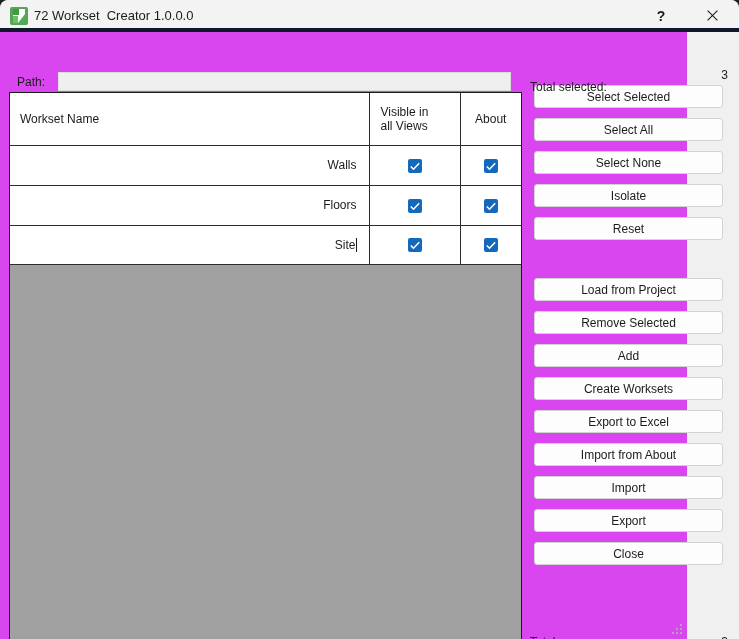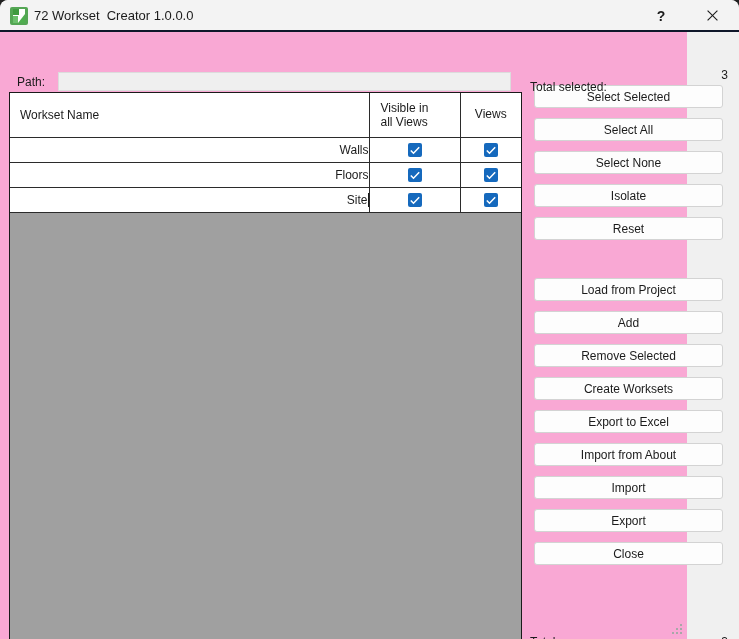--- a/index.html
+++ b/index.html
@@ -27,21 +27,21 @@
   }
 
   
   #titlebar {
     position: absolute;
     left: 0; top: 0;
     width: 739px;
     height: 32px;
     background: #f3f3f3;
     border-radius: 8px 8px 0 0;
-    border-bottom: 2px solid #0f172a;
+    border-bottom: 4px solid #0f172a;
     box-sizing: border-box;
     text-decoration: underline;
   }
   #app-icon {
     position: absolute;
     left: 10px; top: 7px;
     width: 18px; height: 18px;
     border-radius: 2px;
     background: #54a654;
     overflow: hidden;
@@ -98,21 +98,21 @@
   #help-btn { right: 55px; font-size: 14px; font-weight: bold; }
   #close-btn { right: 4px; }
   #close-btn svg { display: block; }
 
   
   #client {
     position: absolute;
     left: 0; top: 32px;
     width: 687px;
     height: 607px;
-    background: #f9a8d4;
+    background: #d946ef;
   }
 
   
   #path-label {
     position: absolute;
     left: 17px; top: 43px;
     font-size: 12px;
     color: #1b1b1b;
   }
   #path-input {
@@ -147,21 +147,21 @@
     width: 511px;
     background: #ffffff;
   }
   #grid th, #grid td {
     border-right: 1px solid #2b2b2b;
     border-bottom: 1px solid #2b2b2b;
     background: #ffffff;
     font-weight: normal;
     font-size: 12px;
     color: #1b1b1b;
-    padding: 0;
+    padding: 12px;
     box-sizing: border-box;
   }
   #grid th:last-child, #grid td:last-child { border-right: none; }
   .col-name  { width: 359px; }
   .col-vis   { width: 91px; }
   .col-sel   { width: 61px; }
 
   #grid thead th { height: 44px; vertical-align: middle; }
   #grid thead th.h-name {
     text-align: left;
@@ -297,21 +297,21 @@
             <col class="col-vis">
             <col class="col-sel">
         </colgroup>
         <thead>
           <tr>
             <th class="h-name">Workset Name</th>
             <th class="h-vis">
               <span>Visible in</span><br>
               <span>all Views</span>
             </th>
-            <th class="h-center">Views</th>
+            <th class="h-center">About</th>
           </tr>
         </thead>
         <tbody id="grid-body">
             <tr>
               <td class="c-name"><span>Walls</span></td>
               <td class="c-check"><span class="checkbox"><svg width="10" height="9" viewBox="0 0 10 9">
                     <polyline points="0.8,4.4 3.5,7.2 9.2,1.2" fill="none" stroke="#ffffff" stroke-width="1.5"></polyline>
                   </svg></span></td>
               <td class="c-check"><span class="checkbox"><svg width="10" height="9" viewBox="0 0 10 9">
                     <polyline points="0.8,4.4 3.5,7.2 9.2,1.2" fill="none" stroke="#ffffff" stroke-width="1.5"></polyline>
@@ -346,22 +346,22 @@
       </div>
       <div id="btn-group-1">
           <button class="pbtn">Select Selected</button>
           <button class="pbtn">Select All</button>
           <button class="pbtn">Select None</button>
           <button class="pbtn">Isolate</button>
           <button class="pbtn">Reset</button>
         </div>
       <div id="btn-group-2">
           <button class="pbtn">Load from Project</button>
+          <button class="pbtn">Remove Selected</button>
           <button class="pbtn">Add</button>
-          <button class="pbtn">Remove Selected</button>
           <button class="pbtn">Create Worksets</button>
           <button class="pbtn">Export to Excel</button>
           <button class="pbtn">Import from About</button>
           <button class="pbtn">Import</button>
           <button class="pbtn">Export</button>
           <button class="pbtn">Close</button>
         </div>
     </div>
 
     <div id="total-row">

